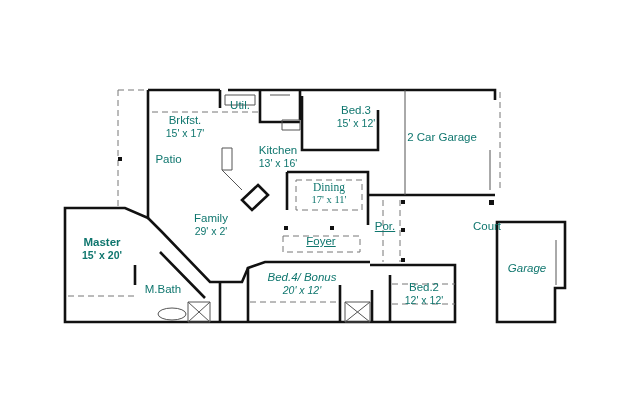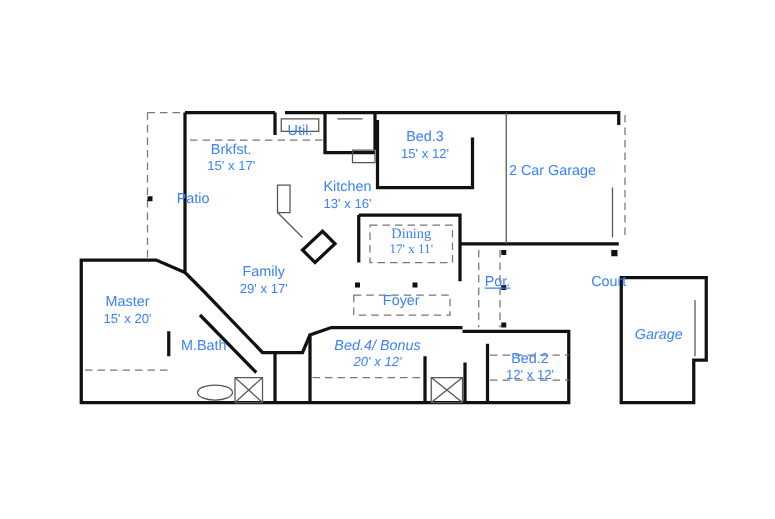--- a/index.html
+++ b/index.html
@@ -1,18 +1,18 @@
 <!DOCTYPE html>
 <html><head>
 <meta charset="utf-8">
 <style>
   html, body { margin:0; padding:0; background:#ffffff; }
   body { width:620px; height:415px; overflow:hidden; position:relative; font-family:"Liberation Sans", sans-serif; }
   #plan { position:absolute; left:0; top:0; width:620px; height:415px; }
-  .lbl { position:absolute; text-align:center; color:#3b82f6; line-height:1.0; white-space:nowrap; transform:translateX(-50%); }
+  .lbl { position:absolute; text-align:center; color:#0f766e; line-height:1.0; white-space:nowrap; transform:translateX(-50%); }
   .lbl .n { font-size:11.5px; display:block; }
   .lbl .d { font-size:10.5px; display:block; margin-top:1px; }
 </style>
 </head>
 <body>
 
 <svg id="plan" viewBox="0 0 620 415" xmlns="http://www.w3.org/2000/svg">
   <g fill="none" stroke="#111" stroke-width="2.6" stroke-linejoin="miter">
 
     <path d="M148 90 L220 90 M228 90 L300 90 L300 120 M300 90 L495 90 L495 100"></path>
@@ -61,62 +61,62 @@
 </svg>
 
 <div id="labels">
     <div class="lbl" style="left: 240px; top: 100px;">
       <span class="n">Util.</span>
     </div>
     <div class="lbl" style="left: 185px; top: 115px;">
       <span class="n">Brkfst.</span>
       <span class="d">15' x 17'</span>
     </div>
-    <div class="lbl" style="left: 340px; top: 105px;">
+    <div class="lbl" style="left: 356px; top: 105px;">
       <span class="n">Bed.3</span>
       <span class="d">15' x 12'</span>
     </div>
     <div class="lbl" style="left: 442px; top: 132px;">
       <span class="n">2 Car Garage</span>
     </div>
-    <div class="lbl" style="left: 138px; top: 154px; padding-left: 33px;">
+    <div class="lbl" style="left: 152px; top: 154px; padding-left: 33px;">
       <span class="n">Patio</span>
     </div>
     <div class="lbl" style="left: 255px; top: 145px; margin-left: 23px;">
       <span class="n">Kitchen</span>
       <span class="d">13' x 16'</span>
     </div>
     <div class="lbl" style="left: 329px; top: 182px; font-family: Liberation Serif, serif;">
       <span class="n">Dining</span>
       <span class="d">17' x 11'</span>
     </div>
     <div class="lbl" style="left: 211px; top: 213px;">
       <span class="n">Family</span>
-      <span class="d">29' x 17'</span>
+      <span class="d">29' x 2'</span>
     </div>
-    <div class="lbl" style="left: 102px; top: 237px;">
+    <div class="lbl" style="left: 102px; top: 237px; font-weight: bold;">
       <span class="n">Master</span>
       <span class="d">15' x 20'</span>
     </div>
-    <div class="lbl" style="left: 321px; top: 236px;">
+    <div class="lbl" style="left: 321px; top: 236px; text-decoration: underline;">
       <span class="n">Foyer</span>
     </div>
-    <div class="lbl" style="left: 398px; top: 221px; text-decoration: underline;">
+    <div class="lbl" style="left: 385px; top: 221px; text-decoration: underline;">
       <span class="n">Por.</span>
     </div>
     <div class="lbl" style="left: 448px; top: 221px; margin-left: 39px;">
       <span class="n">Court</span>
     </div>
     <div class="lbl" style="left: 527px; top: 263px; font-style: italic;">
       <span class="n">Garage</span>
     </div>
     <div class="lbl" style="left: 302px; top: 272px; font-style: italic;">
       <span class="n">Bed.4/ Bonus</span>
       <span class="d">20' x 12'</span>
     </div>
     <div class="lbl" style="left: 424px; top: 282px;">
       <span class="n">Bed.2</span>
       <span class="d">12' x 12'</span>
     </div>
-    <div class="lbl" style="left: 163px; top: 272px;">
+    <div class="lbl" style="left: 163px; top: 284px;">
       <span class="n">M.Bath</span>
     </div>
   </div>
 
 </body></html>

